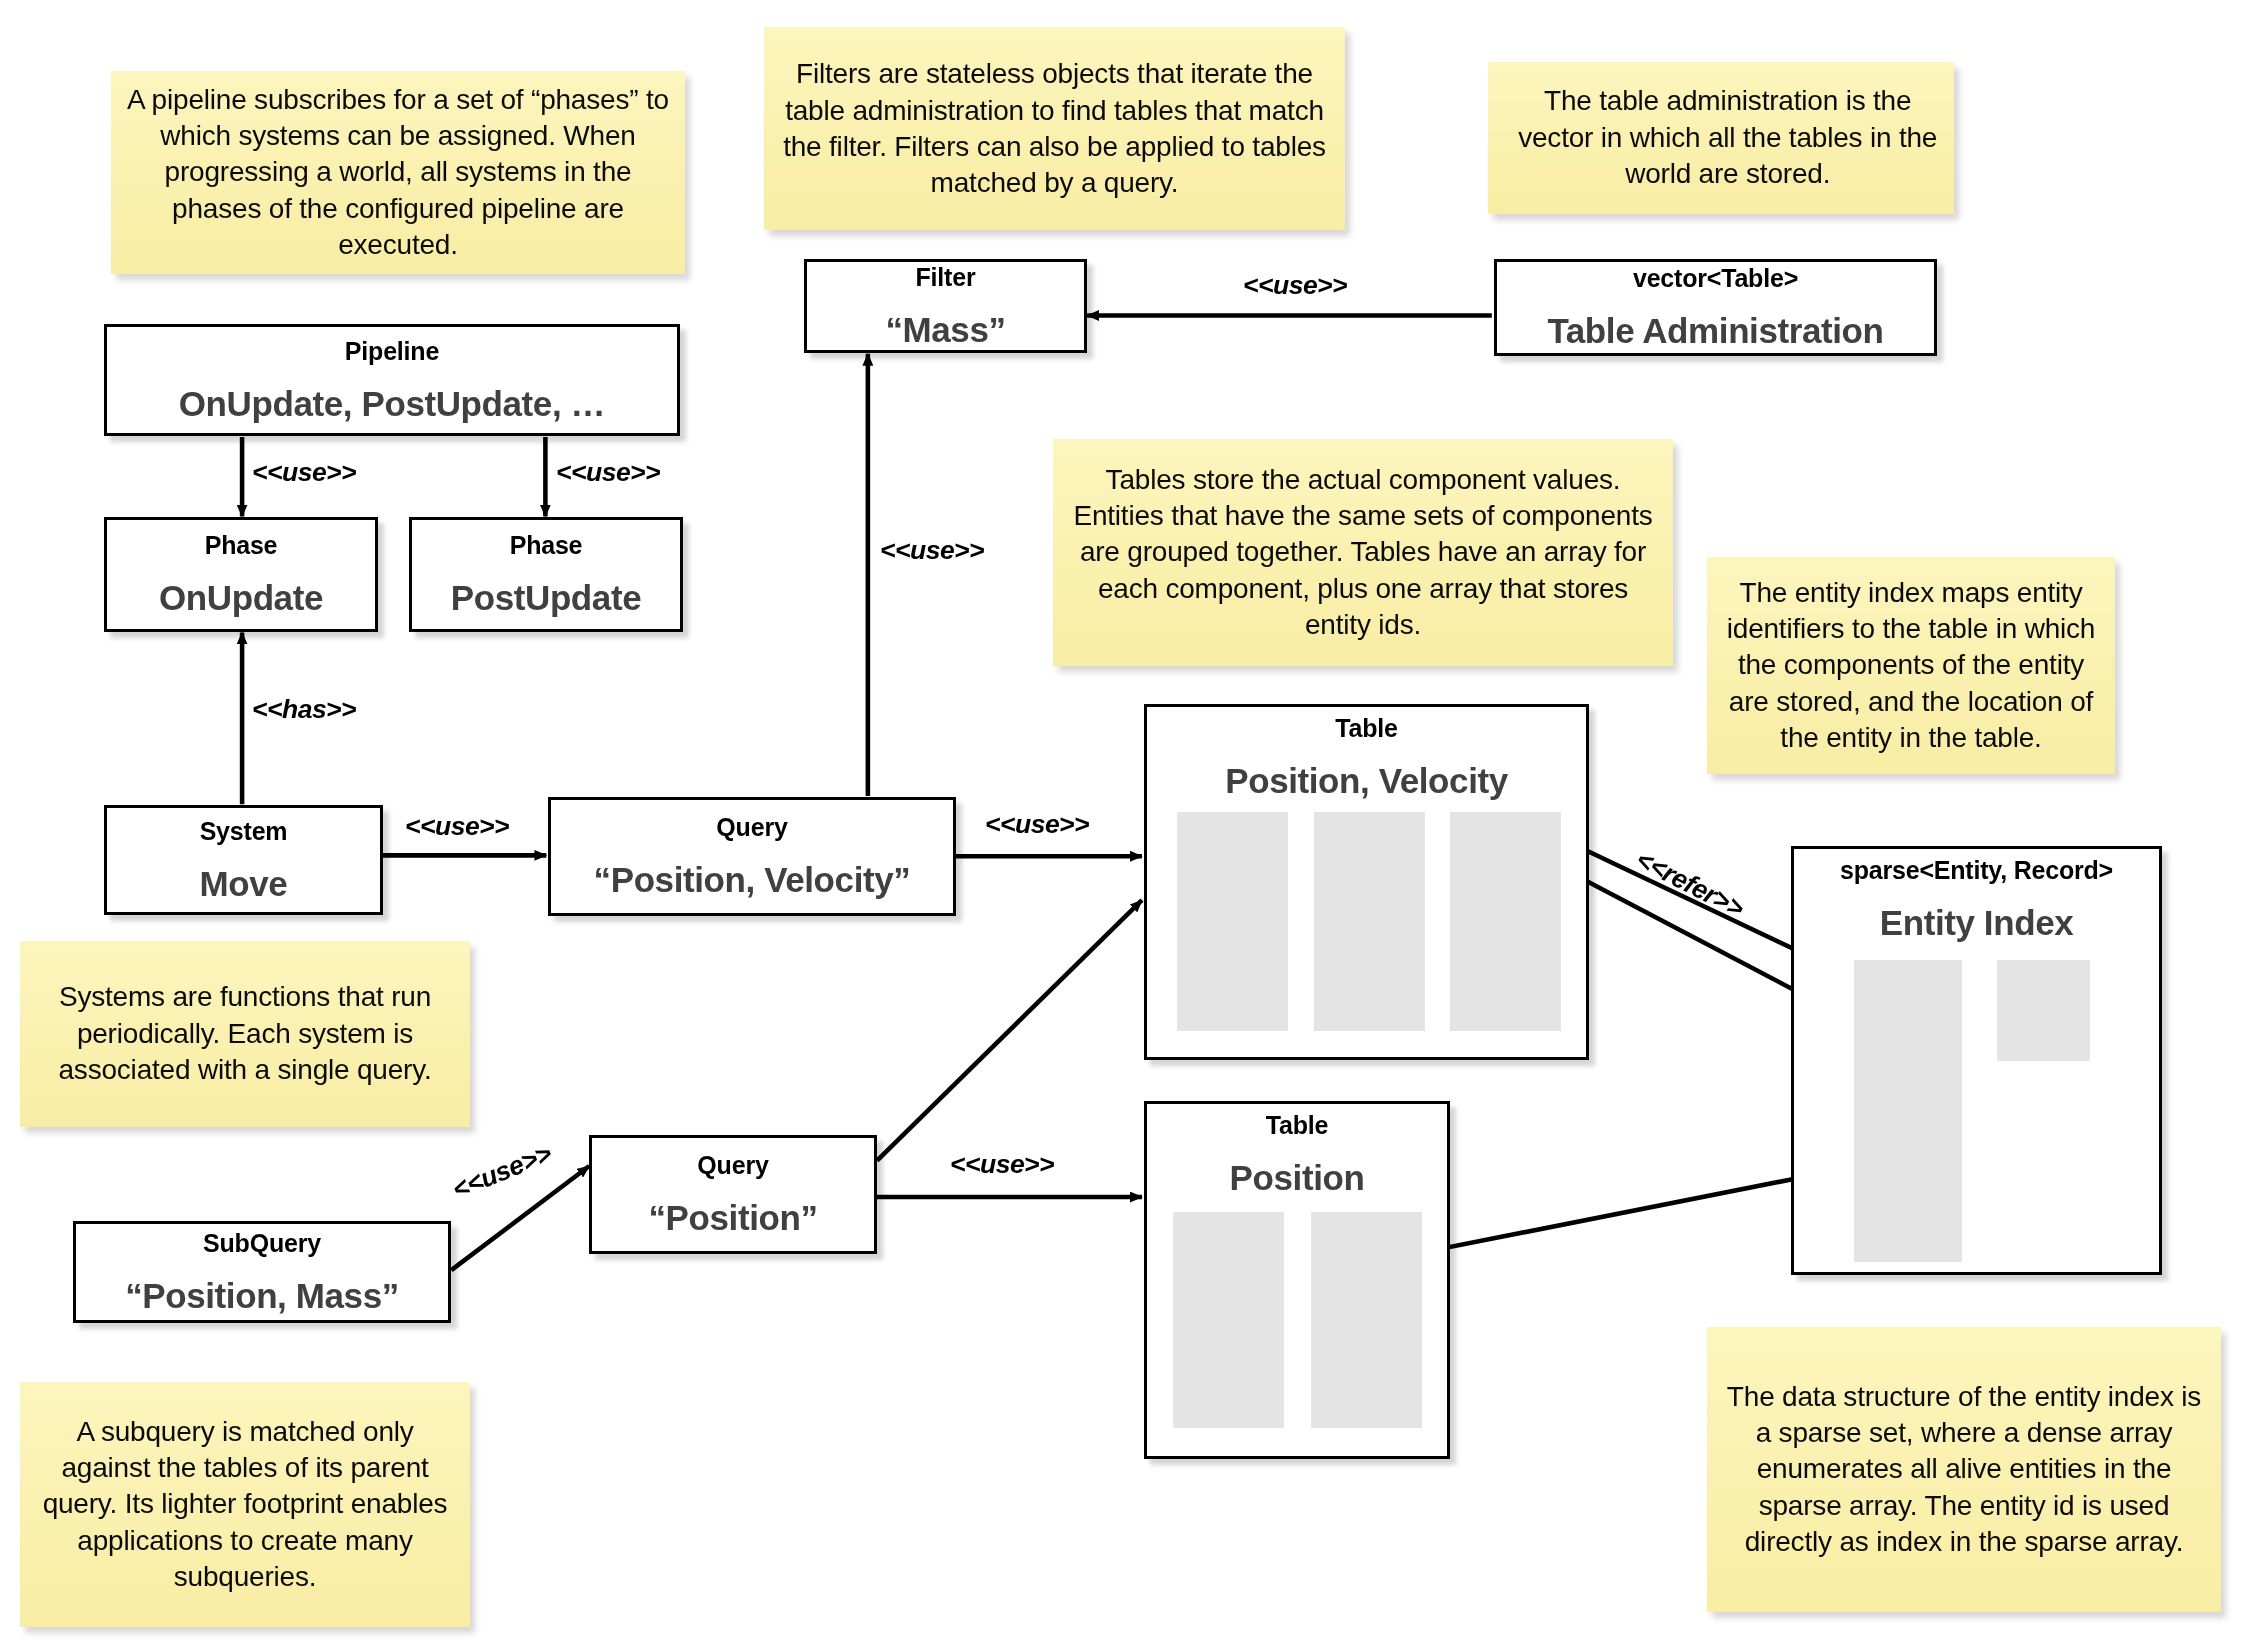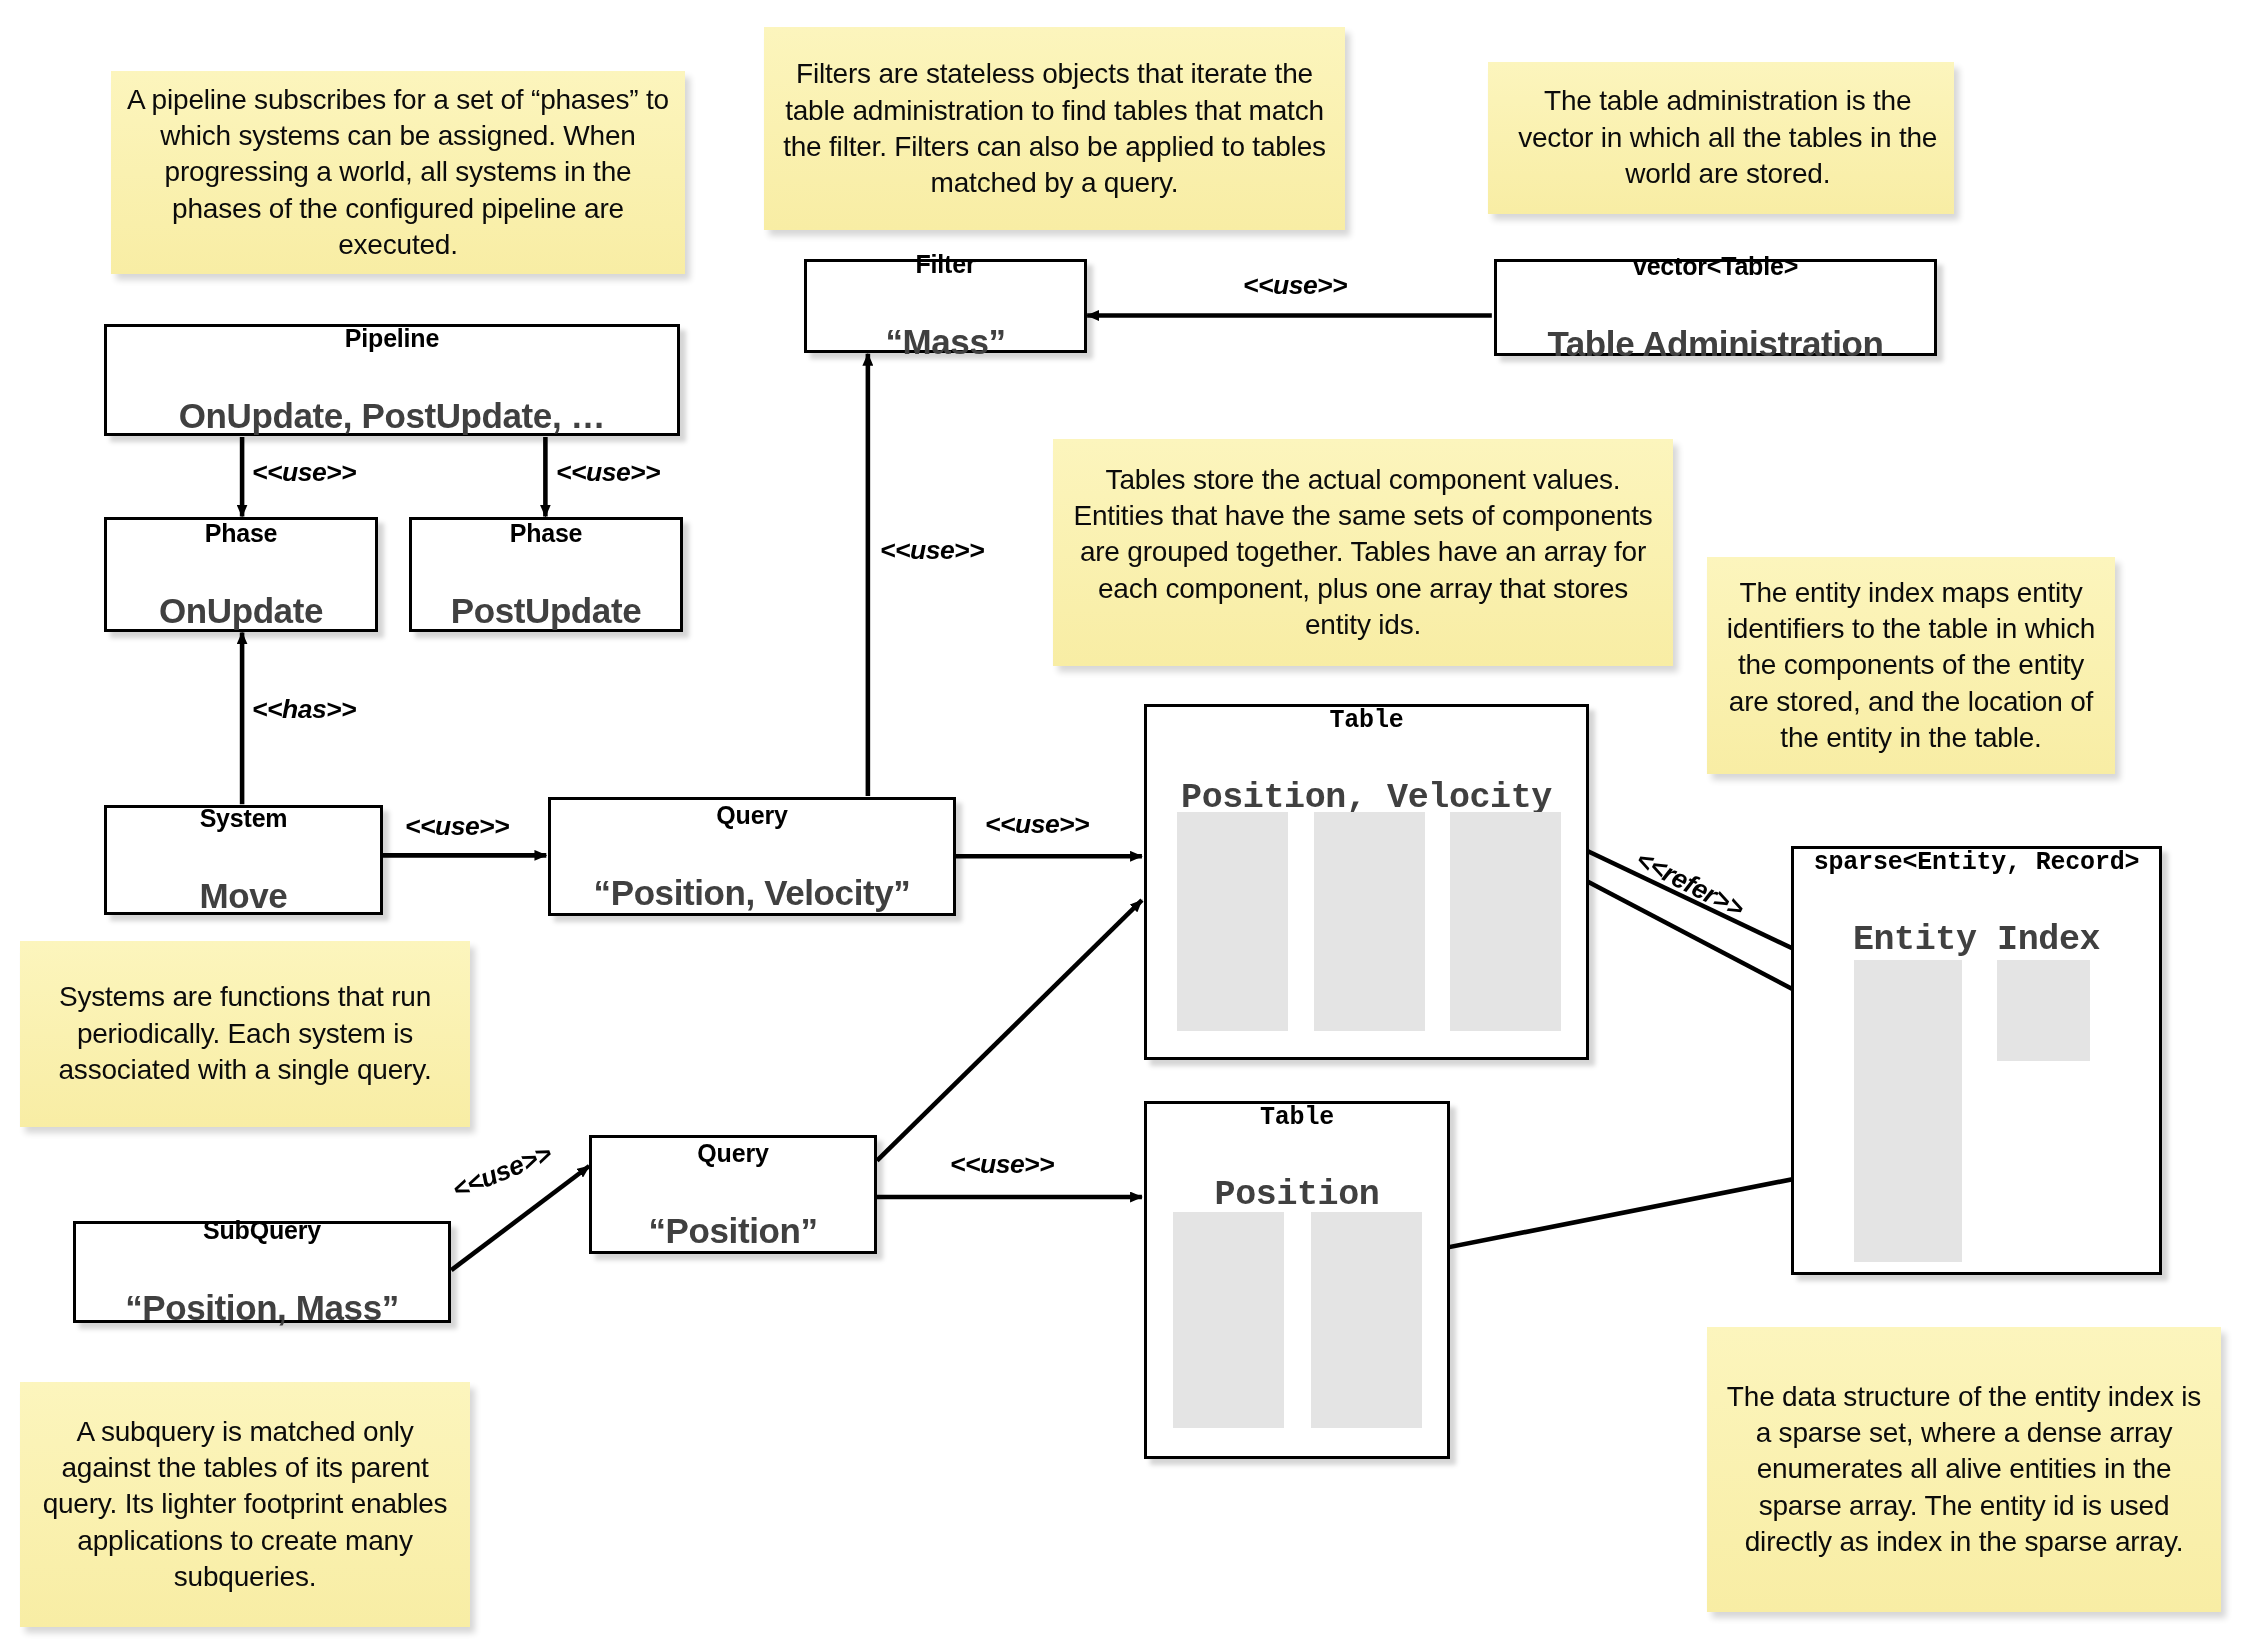--- a/index.html
+++ b/index.html
@@ -21,41 +21,39 @@
     box-sizing:border-box;
     background:#ffffff;
     border:3.7px solid #000000;
     box-shadow:6.4px 6.4px 4.6px rgba(0,0,0,0.17);
     display:flex;
     flex-direction:column;
     align-items:center;
     justify-content:center;
     text-align:center;
     z-index:6;
-    gap:25px;
   }
   .node .stereo{
     font-size:25px;
     font-weight:700;
     color:#000;
     line-height:1.12;
     letter-spacing:-0.2px;
   }
   .node .title{
     font-size:35px;
     font-weight:700;
     color:#404040;
     line-height:1.12;
     letter-spacing:-0.4px;
     margin-top:19px;
   }
   .node.table-node{
     justify-content:flex-start;
-    padding-top:0;
-    font-family:Liberation Mono, monospace;
+    padding-top:7px;
   }
 
   
   .bars{
     position:absolute;
     display:flex;
     gap:0;
   }
   .bar{
     background:#e4e4e4;

